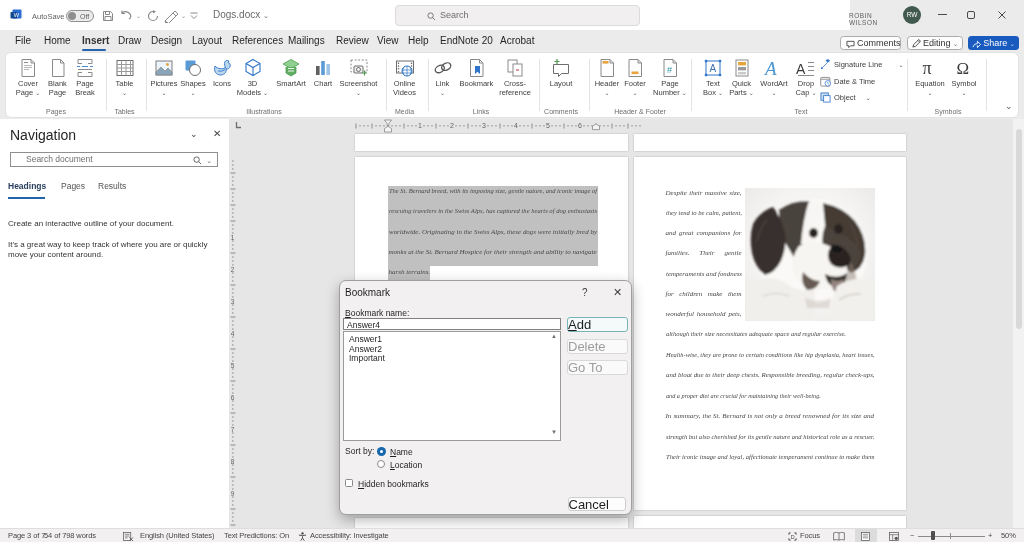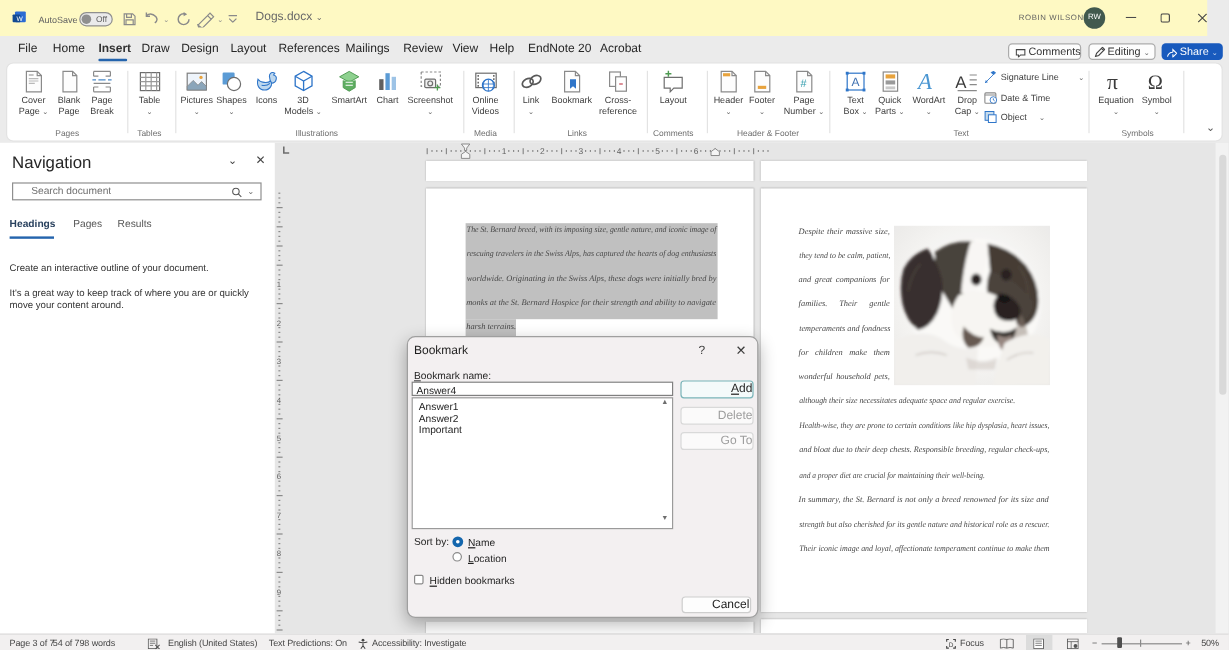--- a/index.html
+++ b/index.html
@@ -1,20 +1,20 @@
 <!DOCTYPE html>
 <html><head>
 <meta charset="utf-8">
 <style>
 * { margin:0; padding:0; box-sizing:border-box; }
 html,body { width:1024px; height:542px; overflow:hidden; }
 body { font-family:"Liberation Sans", sans-serif; position:relative; background:#ebebeb; }
 .abs { position:absolute; }
 
-#titlebar { position:absolute; left:0; top:0; width:1006px; height:30px; background:#fef9c3; }
+#titlebar { position:absolute; left:0; top:0; width:850px; height:30px; background:#ffffff; }
 #wicon { position:absolute; left:10px; top:9px; width:12px; height:12px; }
 .tb-txt { position:absolute; color:#616161; font-size:7.5px; }
 #autosave { left:32px; top:12px; }
 #toggle { position:absolute; left:66px; top:10px; width:28px; height:12px; border:1px solid #8f8f8f; border-radius:6px; background:#ebebeb; }
 #toggle .knob { position:absolute; left:1px; top:1px; width:8px; height:8px; border-radius:50%; background:#8f8f8f; }
 #toggle .off { position:absolute; left:13px; top:2px; font-size:7px; color:#616161; }
 .tbicon { position:absolute; top:10px; color:#8a8a8a; }
 #docname { position:absolute; left:213px; top:9px; font-size:10px; color:#696969; }
 #searchbox { position:absolute; left:395px; top:5px; width:245px; height:21px; background:#f1efef; border:1px solid #dcdada; border-radius:4px; color:#6e6e6e; font-size:9px; line-height:19px; }
 #user { position:absolute; left:849px; top:12px; font-size:6.5px; letter-spacing:.5px; color:#5f5f5f; }
@@ -41,21 +41,21 @@
 #nt1 { font-weight:bold; color:#29415e; }
 #nt1u { position:absolute; left:8px; top:78px; width:37px; height:2px; background:#2464ad; }
 .navp { position:absolute; left:8px; font-size:8px; color:#333; line-height:10.4px; width:220px; white-space:nowrap; }
 
 #docarea { position:absolute; left:229px; top:119px; width:795px; height:409px; background:#e6e6e6; overflow:hidden; }
 .page { position:absolute; background:#fff; box-shadow:0 0 1.5px rgba(0,0,0,.28); }
 .docline { position:absolute; font-family:"Liberation Serif", serif; font-style:italic; font-size:7px; color:#474747; white-space:nowrap; }
 
 #dialog { position:absolute; left:339px; top:280px; width:293px; height:235px; background:#f3f0f1; border:1px solid #9f9f9f; border-radius:7px; box-shadow:0 5px 14px rgba(0,0,0,.3); }
 .dtxt { position:absolute; font-size:8.5px; color:#1f1f1f; }
-.dbtn { position:absolute; left:227px; width:61px; height:15px; border:1px solid #d9d9d9; border-radius:3px; background:#fbfafa; font-size:10px; color:#9d9d9d; text-align:right; line-height:13px; }
+.dbtn { position:absolute; left:227px; width:61px; height:15px; border:1px solid #d9d9d9; border-radius:3px; background:#fbfafa; font-size:13px; color:#9d9d9d; text-align:left; line-height:13px; }
 
 #statusbar { position:absolute; left:0; top:528px; width:1024px; height:14px; background:#f2f0f0; border-top:1px solid #dedede; font-size:7.5px; color:#464646; letter-spacing:-0.1px; }
 .st { position:absolute; top:2px; }
 </style>
 </head>
 <body>
 
 <div id="titlebar">
   <svg id="wicon" viewBox="0 0 24 24">
       <rect x="5" y="1" width="18" height="18" rx="2" fill="#2b6bd3"></rect>
@@ -80,20 +80,24 @@
       <path d="M7 0 l3 1.8 -3 1.8z" fill="#8a8a8a"></path>
     </svg>
   <svg class="tbicon" style="left:164px" width="16" height="13" viewBox="0 0 16 13">
       <path d="M1 11 l8 -8 3 3 -8 8z M9 3 l2 -2 3 3 -2 2z M1 11 l1 3 2 -1z" fill="none" stroke="#8a8a8a" stroke-width="1"></path>
     </svg>
   <div class="tbicon" style="left:181px; top:12px; font-size:6px">⌄</div>
   <svg class="tbicon" style="left:190px; top:12px" width="8" height="7" viewBox="0 0 8 7">
       <path d="M0.5 1h7M1 3.5l3 3 3-3" fill="none" stroke="#8a8a8a" stroke-width="1"></path>
     </svg>
   <div id="docname">Dogs.docx <span style="font-size:7px">⌄</span></div>
+  <div id="searchbox"><svg width="9" height="9" viewBox="0 0 10 10" style="margin:5px 4px 0 31px">
+        <circle cx="4" cy="4" r="3" fill="none" stroke="#6e6e6e"></circle>
+        <path d="M6.2 6.2 L9 9" stroke="#6e6e6e"></path>
+      </svg><span style="vertical-align:2.5px">Search</span></div>
   <div id="user">ROBIN WILSON</div>
   <div id="rw">RW</div>
   <svg class="abs" style="left:938px; top:14px" width="9" height="2">
       <rect width="9" height="1" fill="#4a4a4a"></rect>
     </svg>
   <svg class="abs" style="left:967px; top:11px" width="8" height="8">
       <rect x="0.5" y="0.5" width="7" height="7" rx="1.5" fill="none" stroke="#4a4a4a"></rect>
     </svg>
   <svg class="abs" style="left:998px; top:11px" width="8" height="8">
       <path d="M0.5 0.5 L7.5 7.5 M7.5 0.5 L0.5 7.5" stroke="#4a4a4a" stroke-width="1"></path>

